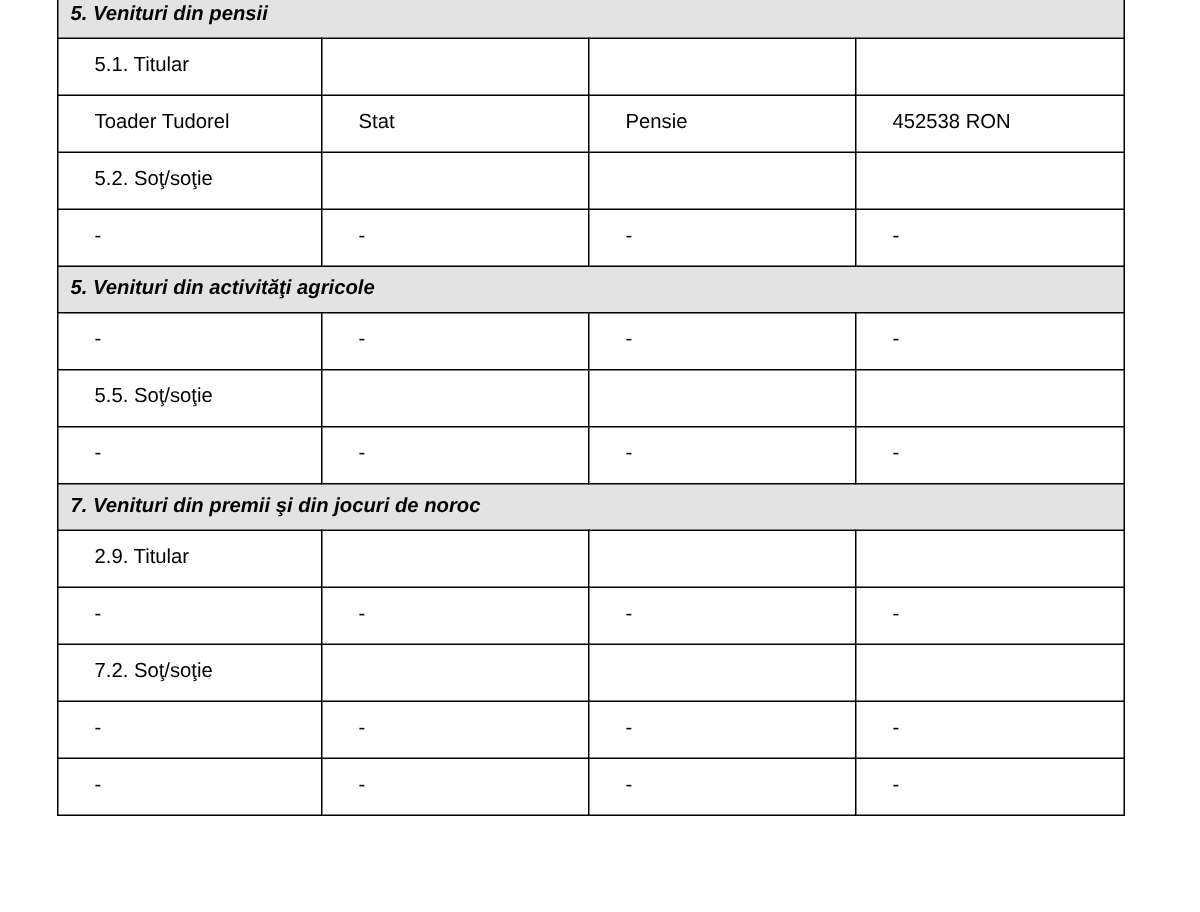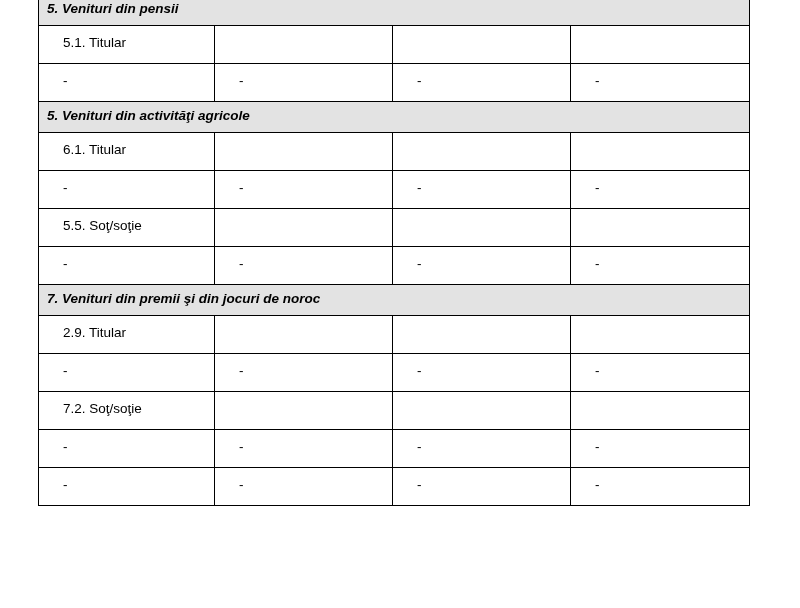--- a/index.html
+++ b/index.html
@@ -66,33 +66,39 @@
       <tr>
         <td class="section" colspan="4">5. Venituri din pensii</td>
       </tr>
       <tr class="tall">
         <td>5.1. Titular</td>
         <td></td>
         <td></td>
         <td></td>
       </tr>
       <tr class="tall">
+        <td>Toader Tudorel</td>
+        <td>Stat</td>
+        <td>Pensie</td>
+        <td>452538 RON</td>
+      </tr>
+      <tr class="tall">
+        <td>5.2. Soţ/soţie</td>
+        <td></td>
+        <td></td>
+        <td></td>
+      </tr>
+      <tr class="tall">
         <td>-</td>
         <td>-</td>
         <td>-</td>
         <td>-</td>
       </tr>
       <tr>
         <td class="section" colspan="4">5. Venituri din activităţi agricole</td>
-      </tr>
-      <tr class="tall">
-        <td>6.1. Titular</td>
-        <td></td>
-        <td></td>
-        <td></td>
       </tr>
       <tr class="tall">
         <td>-</td>
         <td>-</td>
         <td>-</td>
         <td>-</td>
       </tr>
       <tr class="tall">
         <td>5.5. Soţ/soţie</td>
         <td></td>

